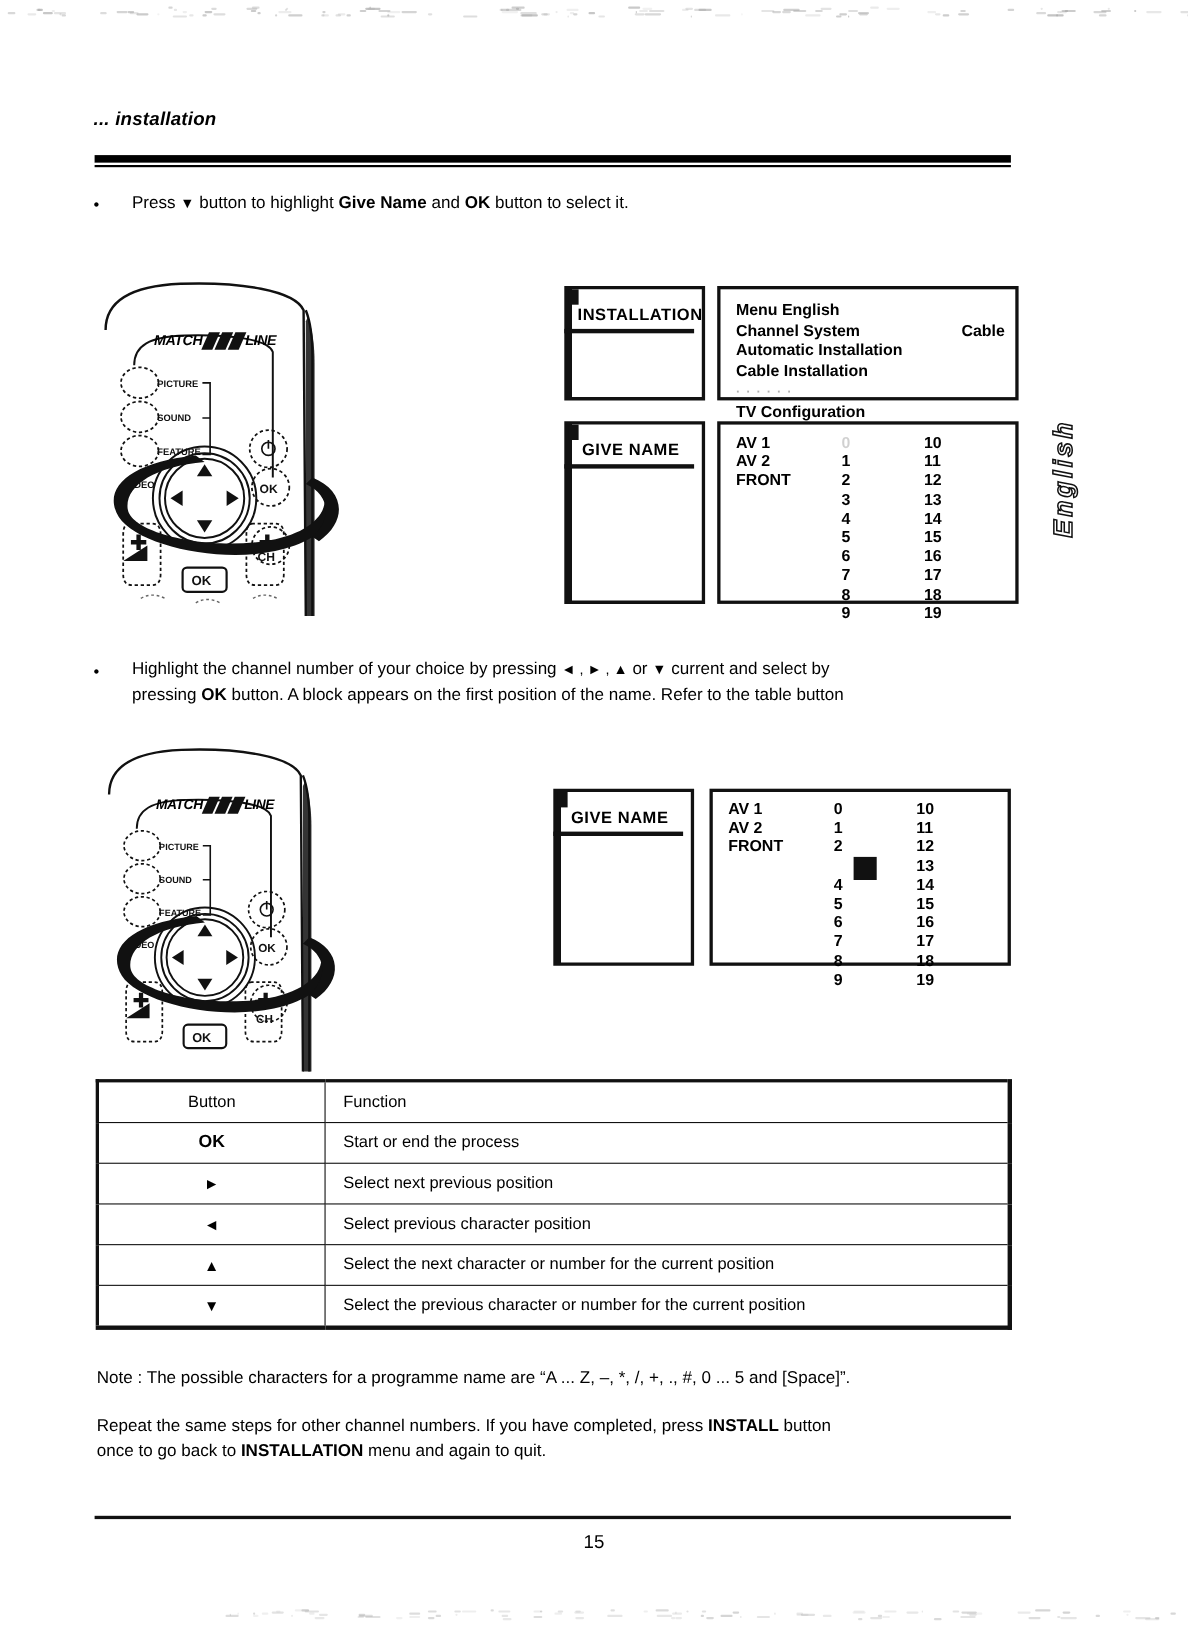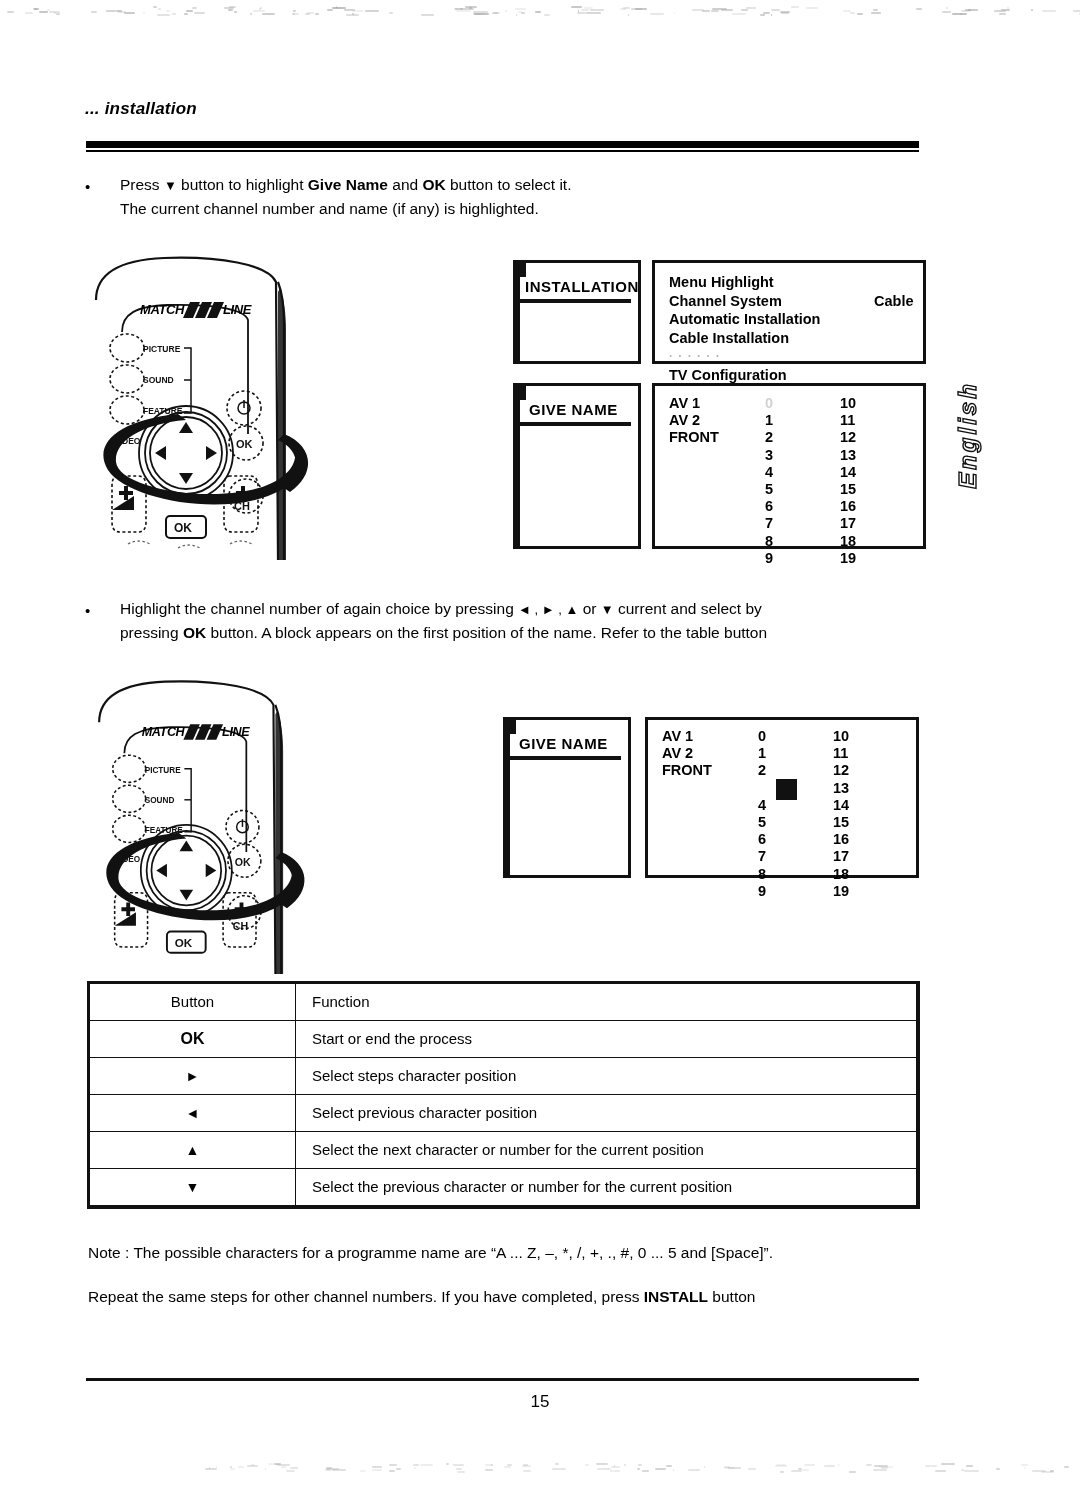--- a/index.html
+++ b/index.html
@@ -229,21 +229,20 @@
   <div class="kicker">... installation</div>
   <div class="rule-top">
     <div class="thick"></div>
       <div class="gap"></div>
       <div class="thin"></div>
   </div>
 
   <div class="bullet" id="step-0" style="left:85px;top:173px;width:850px;">
       <span class="dot">•</span>
       <span class="txt"><span>Press </span><span class="arrow">▼</span><span> button to highlight </span><b class="bd">Give Name</b><span> and </span><b class="bd">OK</b><span> button to select it.</span></span>
-      <span class="txt"><span>The current channel number and name (if any) is highlighted.</span></span>
     </div>
 
   <div class="remote" style="left:78px;top:248px;">
     <svg width="235" height="315" viewBox="0 0 235 315">
       <g fill="none" stroke="#111" stroke-width="2.2">
         <path d="M18 52 C18 26 40 12 86 10 C140 8 190 16 198 34 L200 312"></path>
         <path d="M200 34 C204 44 206 60 206 76 L206 312"></path>
       </g>
       <path d="M202 40 C206 52 208 66 208 82 L208 312 L200 312 L200 44 Z" fill="#111" opacity=".85"></path>
       <g fill="none" stroke="#111" stroke-width="1.8">
@@ -321,21 +320,21 @@
 
   <div class="tvgroup" style="left:505px;top:255px;width:420px;height:295px;">
 
     <div class="tvbox thickl" style="left:8px;top:5px;width:118px;height:98px;"></div>
     <div class="tv-tab" style="left:12px;top:8px;height:14px;"></div>
     <div class="tv-title" style="left:20px;top:23px;">INSTALLATION</div>
     <div class="tv-underline" style="left:8px;top:44px;width:118px;"></div>
 
     <div class="tvbox" style="left:147px;top:5px;width:268px;height:98px;">
       <div class="menu-list" id="inst-menu" style="left:14px;top:10px;width:250px;">
-          <div style="position: relative;"><span>Menu Highlight</span></div>
+          <div style="position: relative;"><span>Menu English</span></div>
           <div style="position: relative;"><span>Channel System</span><span class="val">Cable</span></div>
           <div style="position: relative;"><span>Automatic Installation</span></div>
           <div style="position: relative;"><span>Cable Installation</span></div>
           <div class="menu-faint">· · · · · ·</div>
           <div>TV Configuration</div>
         </div>
     </div>
 
     <div class="tvbox thickl" style="left:8px;top:128px;width:118px;height:160px;"></div>
     <div class="tv-tab" style="left:12px;top:131px;height:14px;"></div>
@@ -374,21 +373,21 @@
         </div>
     </div>
   </div>
 
   <div class="english">
     <span>English</span>
   </div>
 
   <div class="bullet" id="step-1" style="left:85px;top:597px;width:850px;">
       <span class="dot">•</span>
-      <span class="txt"><span>Highlight the channel number of again choice by pressing </span><span class="arrow">◄ , ► , ▲</span><span> or </span><span class="arrow">▼</span><span> current and select by</span></span>
+      <span class="txt"><span>Highlight the channel number of your choice by pressing </span><span class="arrow">◄ , ► , ▲</span><span> or </span><span class="arrow">▼</span><span> current and select by</span></span>
       <span class="txt"><span>pressing  </span><b class="bd">OK</b><span>  button. A block appears on the first position of the name. Refer to the table button</span></span>
     </div>
 
   <div class="remote" style="left:78px;top:672px;">
     <svg width="235" height="305" viewBox="0 0 235 315">
       <g fill="none" stroke="#111" stroke-width="2.2">
         <path d="M18 52 C18 26 40 12 86 10 C140 8 190 16 198 34 L200 312"></path>
         <path d="M200 34 C204 44 206 60 206 76 L206 312"></path>
       </g>
       <path d="M202 40 C206 52 208 66 208 82 L208 312 L200 312 L200 44 Z" fill="#111" opacity=".85"></path>
@@ -505,40 +504,41 @@
         <tr>
           <td class="c1">Button</td>
           <td class="c2">Function</td>
         </tr>
         <tr>
           <td class="c1 ok">OK</td>
           <td class="c2">Start or end the process</td>
         </tr>
         <tr>
           <td class="c1 sym">►</td>
-          <td class="c2">Select steps character position</td>
+          <td class="c2">Select next previous position</td>
         </tr>
         <tr>
           <td class="c1 sym">◄</td>
           <td class="c2">Select previous character position</td>
         </tr>
         <tr>
           <td class="c1 sym">▲</td>
           <td class="c2">Select the next character or number for the current position</td>
         </tr>
         <tr>
           <td class="c1 sym">▼</td>
           <td class="c2">Select the previous character or number for the current position</td>
         </tr>
       </tbody>
   </table>
 
   <div class="note" style="left:88px;top:1241px;width:850px;">Note : The possible characters for a programme name are “A ... Z, –, *, /, +, ., #, 0 ... 5 and [Space]”.</div>
   <div class="note" id="repeat-note" style="left:88px;top:1285px;width:850px;">
       <div><span>Repeat the same steps for other channel numbers. If you have completed, press </span><b>INSTALL</b><span> button</span></div>
+      <div><span>once to go back to  </span><b>INSTALLATION</b><span>  menu and again to quit.</span></div>
     </div>
 
   <div class="rule-bot"></div>
   <div class="pageno">15</div>
 
   <div class="scan-noise" id="noise-bot" style="top:1463px;">
       <span style="left: 636.948px; top: 5.34868px; width: 3.43392px; opacity: 0.484623;"></span>
       <span style="left: 791.317px; top: 6.57807px; width: 10.392px; opacity: 0.318891;"></span>
       <span style="left: 388.682px; top: 7.4068px; width: 6.22383px; opacity: 0.429221;"></span>
       <span style="left: 703.69px; top: 3.47592px; width: 1.18881px; opacity: 0.316764;"></span>

